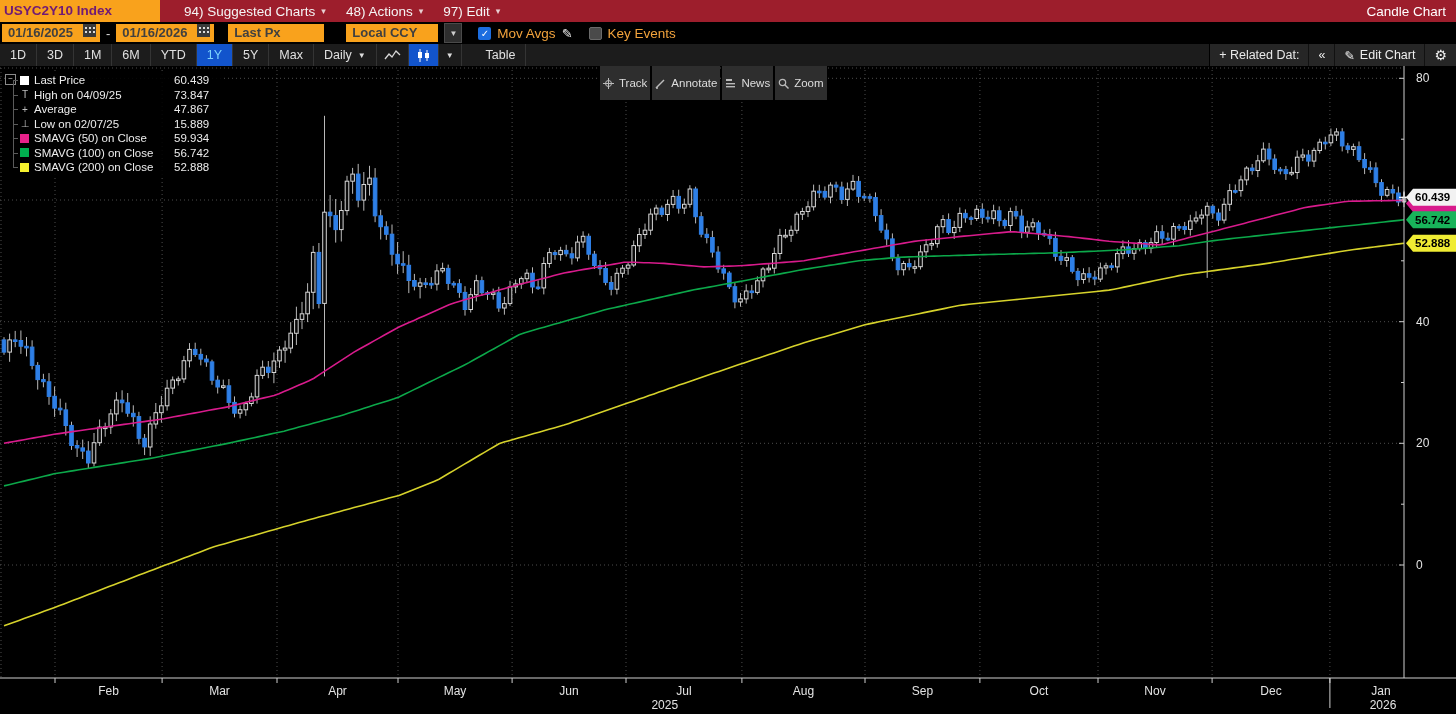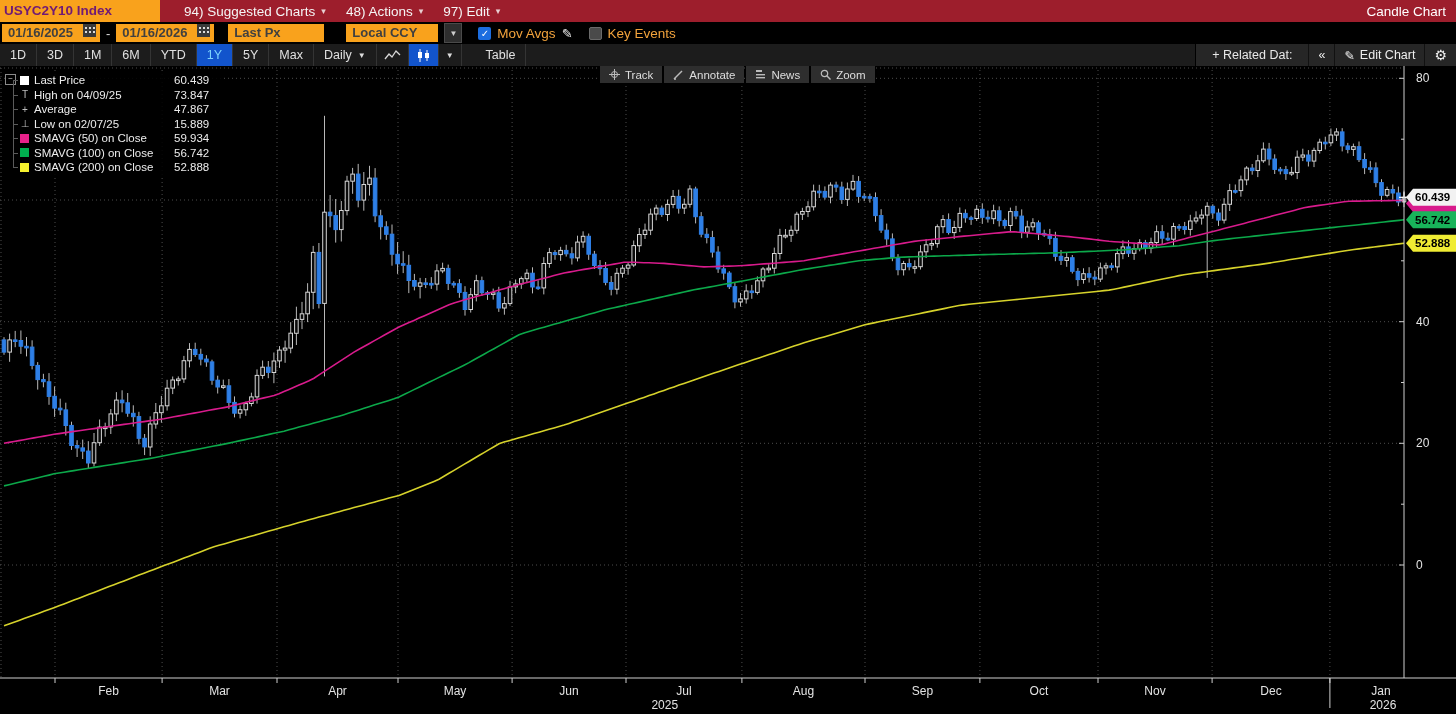--- a/index.html
+++ b/index.html
@@ -30,21 +30,21 @@
   .pencil{color:#eee;font-size:13px;}
   .calicon{display:inline-block;margin-left:4px;}
 
   
   .row3{height:22px;background:#1c1c1c;display:flex;align-items:stretch;font-size:12.5px;color:#e0e0e0;}
   .seg{display:flex;align-items:center;justify-content:center;padding:0 10px;border-right:1px solid #343434;cursor:default;white-space:nowrap;}
   .seg.active{background:#1254cc;color:#7dd3fc;}
   .seg .dcaret{font-size:8px;margin-left:6px;color:#ddd;}
   .seg.iconseg{padding:0 7px;}
   .right-cluster{margin-left:auto;display:flex;align-items:stretch;}
-  .rc-label{display:flex;align-items:center;background:#262626;padding:0 16px;border-left:1px solid #000;font-size:12.5px;color:#e8e8e8;gap:4px;}
+  .rc-label{display:flex;align-items:center;background:#262626;padding:0 9px;border-left:1px solid #000;font-size:12.5px;color:#e8e8e8;gap:4px;}
   .adddata{background:#f9a21c;border:none;outline:none;width:196px;height:22px;font-size:13px;padding:0 8px;font-family:inherit;color:#222;}
   .adddata::placeholder{color:#a96f08;opacity:1;}
   .rc-btn{display:flex;align-items:center;background:#262626;padding:0 9px;border-left:1px solid #111;gap:5px;color:#eee;}
   .gear{font-size:14px;}
 
   
   .chartwrap{position:relative;width:1456px;height:648px;background:#000;}
   #chart{position:absolute;left:0;top:0;}
   .grid{stroke:#4d4d4d;stroke-width:1;stroke-dasharray:1 3;}
   .axis{stroke:#cfcfcf;stroke-width:1;}
@@ -65,21 +65,21 @@
   .lg-row.last .lg-tree::before{bottom:50%;}
   .lg-ic{width:14px;flex:none;display:flex;align-items:center;}
   .lg-sw{width:9px;height:9px;display:inline-block;}
   .lg-glyph{color:#bdbdbd;font-size:10px;width:10px;text-align:center;}
   .lg-lb{flex:1;white-space:nowrap;}
   .lg-val{width:46px;text-align:left;flex:none;}
   .expander{position:absolute;left:-1px;top:3px;width:9px;height:9px;border:1px solid #8a8a8a;color:#cfcfcf;font-size:8px;line-height:7px;text-align:center;background:#000;}
 
   
   .float-tools{position:absolute;left:600px;top:0px;display:flex;gap:2px;}
-  .ftool{background:#2e2e2e;color:#ddd;font-size:11.5px;height:17px;display:flex;align-items:center;gap:5px;padding:0 9px;cursor:default;}
+  .ftool{background:#2e2e2e;color:#ddd;font-size:11.5px;height:34px;display:flex;align-items:center;gap:5px;padding:0 3px;cursor:default;}
   .ftool svg{display:block;}
 </style>
 </head>
 <body>
 
 <div class="screen">
 
   <header class="row1">
     <div class="ticker">USYC2Y10 Index</div>
     <div class="menu">

